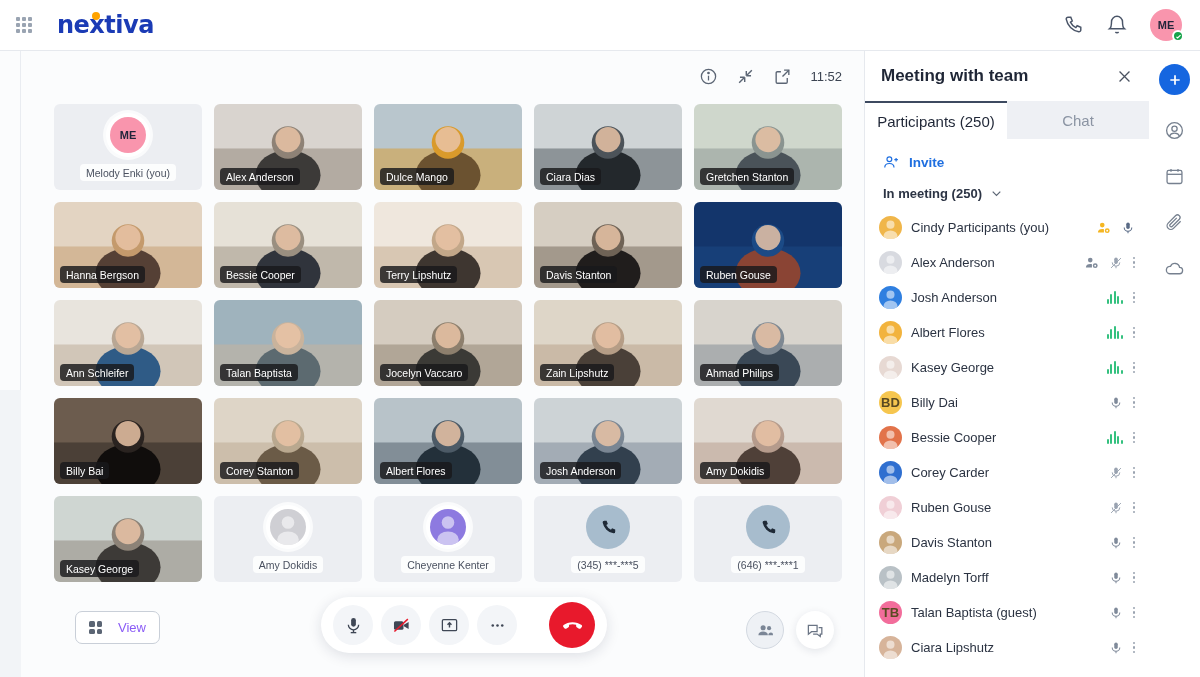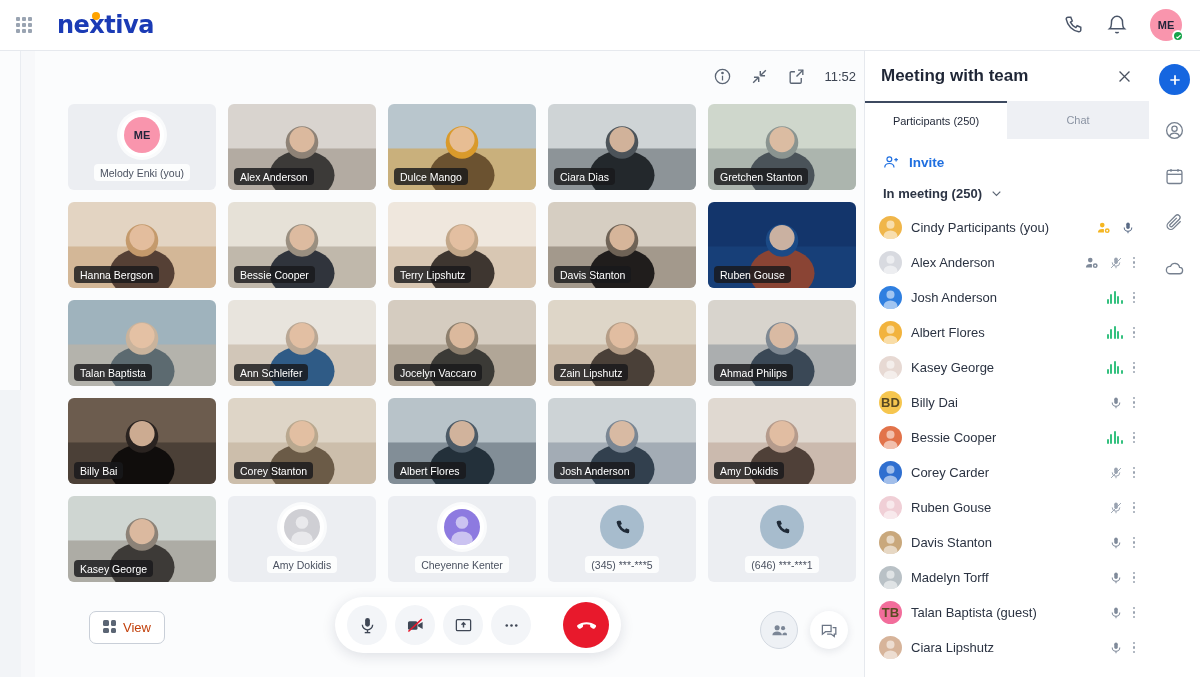--- a/index.html
+++ b/index.html
@@ -34,21 +34,21 @@
     display:flex; align-items:center; justify-content:center; }
   .avatar-me .status svg { width:7px; height:7px; }
 
   
   .leftrail { position:absolute; left:0; top:51px; width:21px; height:626px;
     background:#f2f4f7; }
   .leftrail .panel { position:absolute; left:0; top:0; width:21px; height:339px;
     background:#fbfcfd; border-right:1px solid #e9ecf1; }
 
   
-  .stage { position:absolute; left:35px; top:51px; width:843px; height:626px;
+  .stage { position:absolute; left:21px; top:51px; width:843px; height:626px;
     background:#fbfcfd; }
   .stage-top { position:absolute; right:22px; top:16px; display:flex; align-items:center; gap:18px; }
   .stage-top .ic2 { width:19px; height:19px; color:#5b6574; cursor:pointer; }
   .clock { font-size:13px; color:#3c4452; }
 
   .grid-wrap { position:absolute; left:33px; top:53px; width:784px; }
   .vrow { display:flex; gap:12px; margin-bottom:12px; }
   .tile { width:148px; height:86px; border-radius:6px; position:relative;
     overflow:hidden; flex:none; cursor:pointer; }
   .tile .label { position:absolute; left:6px; bottom:5px; max-width:136px;
@@ -64,23 +64,23 @@
     box-shadow:0 0 0 3px rgba(255,255,255,.75); }
   .ring .inner { width:100%; height:100%; border-radius:50%;
     display:flex; align-items:center; justify-content:center;
     font-size:11px; font-weight:bold; color:#23263b; overflow:hidden; }
   .ring .inner svg { width:100%; height:100%; }
   .phone-circle { width:44px; height:44px; border-radius:50%; background:#a7bccd;
     display:flex; align-items:center; justify-content:center; color:#1f2a37; }
   .phone-circle svg { width:19px; height:19px; }
 
   
-  .viewbtn { position:absolute; left:54px; bottom:33px; display:flex; align-items:flex-start;
-    gap:7px; padding:8px 13px; border:1px solid #c9cfd8; border-radius:7px;
-    background:#fff; font-size:13px; color:#c2410c; cursor:pointer; }
+  .viewbtn { position:absolute; left:54px; bottom:33px; display:flex; align-items:center;
+    gap:16px; padding:8px 13px; border:1px solid #c9cfd8; border-radius:7px;
+    background:#fff; font-size:13px; color:#8b5cf6; cursor:pointer; }
   .viewbtn .g { width:13px; height:13px; display:grid; grid-template-columns:1fr 1fr;
     grid-template-rows:1fr 1fr; gap:2px; }
   .viewbtn .g i { background:#5b6574; border-radius:1.5px; }
 
   .ctrlbar { position:absolute; left:300px; bottom:24px; width:286px; height:56px;
     background:#fff; border-radius:28px; box-shadow:0 3px 14px rgba(20,30,60,.13);
     display:flex; align-items:center; padding:0 12px; gap:8px; }
   .cbtn { width:40px; height:40px; border-radius:50%; background:#f3f5f8;
     display:flex; align-items:center; justify-content:center; cursor:pointer; color:#3f4755; }
   .cbtn svg { width:19px; height:19px; }
@@ -95,21 +95,21 @@
   .rbtn svg { width:19px; height:19px; }
 
   
   .panelright { position:absolute; left:864px; top:51px; width:285px; height:626px;
     background:#fff; border-left:1px solid #e6e9ee; overflow:hidden; }
   .p-head { height:50px; display:flex; align-items:center; padding:0 16px; }
   .p-title { font-size:17px; font-weight:bold; color:#1f2636; }
   .p-close { margin-left:auto; cursor:pointer; color:#4a5260; width:17px; height:17px; }
   .p-tabs { display:flex; height:38px; }
   .p-tab { flex:1; display:flex; align-items:center; justify-content:center;
-    font-size:11px; cursor:pointer; color:#8b94a3; background:#eef0f4; }
+    font-size:15px; cursor:pointer; color:#8b94a3; background:#eef0f4; }
   .p-tab.active { color:#1f2636; background:#fff; border-top:2.5px solid #3d4a60; }
   .p-invite { display:flex; align-items:center; gap:9px; padding:15px 16px 13px 18px;
     color:#1f6fe0; font-size:13.5px; font-weight:bold; cursor:pointer; }
   .p-invite svg { width:17px; height:17px; }
   .p-section { display:flex; align-items:center; gap:8px; padding:2px 16px 9px 18px;
     font-size:13px; font-weight:bold; color:#2c3444; cursor:pointer; }
   .p-section svg { width:13px; height:13px; color:#5b6574; }
   .plist { padding:0 10px 0 14px; }
   .prow { height:35px; display:flex; align-items:center; gap:9px; cursor:pointer; }
   .pav { width:23px; height:23px; border-radius:50%; flex:none; overflow:hidden;
@@ -298,37 +298,37 @@
               <ellipse cx="50" cy="48" rx="22" ry="17" fill="#8a4434"></ellipse>
               <circle cx="50" cy="26" r="11" fill="#1b4a86"></circle>
               <circle cx="50" cy="24" r="8.5" fill="#e9c3a6" opacity=".85"></circle>
             </svg>
             <span class="label">Ruben Gouse</span>
           </div>
         </div>
         <div class="vrow">
           <div class="tile">
             <svg viewBox="0 0 100 58" preserveAspectRatio="none" style="width:100%;height:100%;display:block">
+              <rect width="100" height="58" fill="#e8e4dd"></rect>
+              <rect x="0" y="30" width="100" height="28" fill="#b9a794" opacity=".5"></rect>
+              <ellipse cx="50" cy="48" rx="22" ry="17" fill="#2f5b86"></ellipse>
+              <circle cx="50" cy="26" r="11" fill="#b9a794"></circle>
+              <circle cx="50" cy="24" r="8.5" fill="#e9c3a6" opacity=".85"></circle>
+            </svg>
+            <span class="label">Ann Schleifer</span>
+          </div>
+          <div class="tile">
+            <svg viewBox="0 0 100 58" preserveAspectRatio="none" style="width:100%;height:100%;display:block">
               <rect width="100" height="58" fill="#9fb3bd"></rect>
               <rect x="0" y="30" width="100" height="28" fill="#c9b39c" opacity=".5"></rect>
               <ellipse cx="50" cy="48" rx="22" ry="17" fill="#5c6a70"></ellipse>
               <circle cx="50" cy="26" r="11" fill="#c9b39c"></circle>
               <circle cx="50" cy="24" r="8.5" fill="#e9c3a6" opacity=".85"></circle>
             </svg>
             <span class="label">Talan Baptista</span>
-          </div>
-          <div class="tile">
-            <svg viewBox="0 0 100 58" preserveAspectRatio="none" style="width:100%;height:100%;display:block">
-              <rect width="100" height="58" fill="#e8e4dd"></rect>
-              <rect x="0" y="30" width="100" height="28" fill="#b9a794" opacity=".5"></rect>
-              <ellipse cx="50" cy="48" rx="22" ry="17" fill="#2f5b86"></ellipse>
-              <circle cx="50" cy="26" r="11" fill="#b9a794"></circle>
-              <circle cx="50" cy="24" r="8.5" fill="#e9c3a6" opacity=".85"></circle>
-            </svg>
-            <span class="label">Ann Schleifer</span>
           </div>
           <div class="tile">
             <svg viewBox="0 0 100 58" preserveAspectRatio="none" style="width:100%;height:100%;display:block">
               <rect width="100" height="58" fill="#d5ccc0"></rect>
               <rect x="0" y="30" width="100" height="28" fill="#8d7f6d" opacity=".5"></rect>
               <ellipse cx="50" cy="48" rx="22" ry="17" fill="#3b3a36"></ellipse>
               <circle cx="50" cy="26" r="11" fill="#8d7f6d"></circle>
               <circle cx="50" cy="24" r="8.5" fill="#e9c3a6" opacity=".85"></circle>
             </svg>
             <span class="label">Jocelyn Vaccaro</span>

